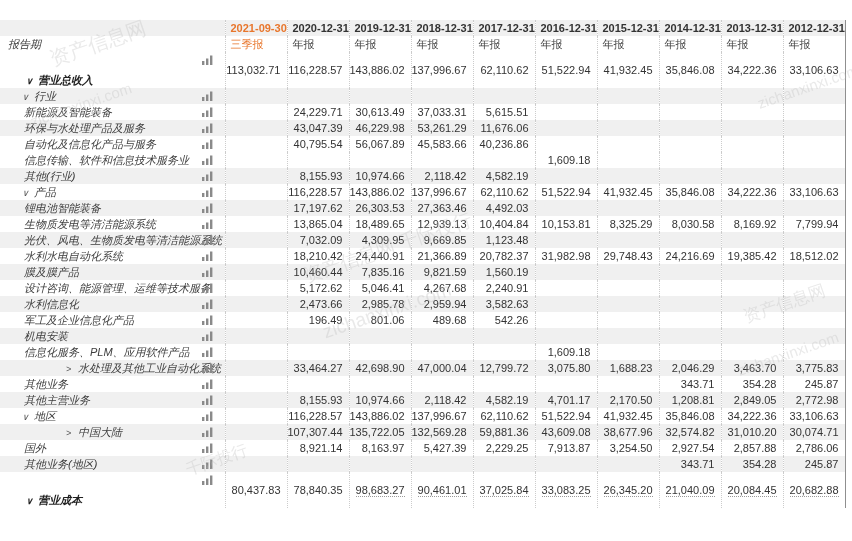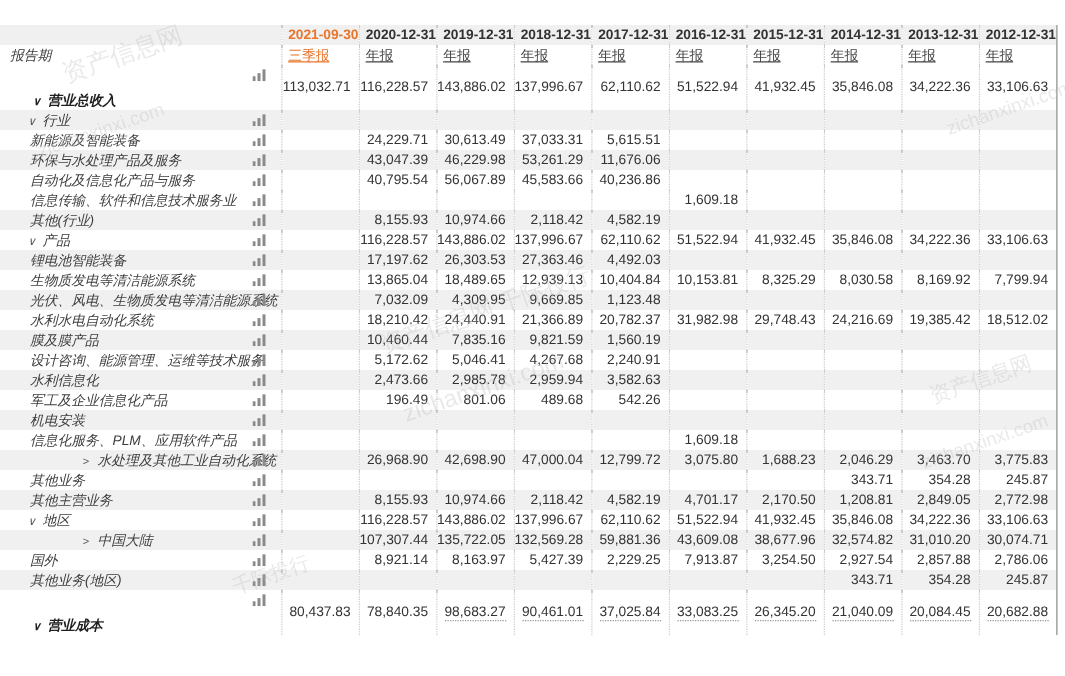--- a/index.html
+++ b/index.html
@@ -21,21 +21,21 @@
   tr.stripe { background:#f0f0f0; }
   td {
     padding:0; overflow:hidden; white-space:nowrap;
     vertical-align:middle; font-weight:normal;
   }
   
   td.hdr {
     font-weight:bold; color:#333; padding-left:5px;
     border-left:1px dotted #cccccc;
   }
-  td.sub { color:#444; padding-left:5px; border-left:1px dotted #cccccc;text-decoration:underline; }
+  td.sub { color:#444; padding-left:5px; border-left:1px dotted #cccccc; }
   .orange { color:#e8762c !important;margin-left:20px; }
 
   
   td.label-cell { position:relative; color:#3d3d3d; padding-left:8px;font-style:italic; }
   td.label-cell.lvl0 { padding-left:26px; }
   td.label-cell.lvl1 { padding-left:22px; }
   td.label-cell.lvl2 { padding-left:24px; }
   td.label-cell.lvl2c { padding-left:66px; }
   td.label-cell.bold, td.label-cell.bold .caret { font-weight:bold; color:#1f1f1f;margin-top:24px; }
 
@@ -410,21 +410,21 @@
           <td class="num"></td>
           <td class="num"></td>
         </tr>
         <tr class="stripe">
           <td class="label-cell lvl2c"><span class="caret caret-right"></span><span>水处理及其他工业自动化系统</span><span class="bar-icon"><svg viewBox="0 0 11 10" xmlns="http://www.w3.org/2000/svg">
                 <rect x="0" y="6" width="2.4" height="4" fill="#8a8a8a"></rect>
                 <rect x="4" y="3.5" width="2.4" height="6.5" fill="#8a8a8a"></rect>
                 <rect x="8" y="0.5" width="2.4" height="9.5" fill="#8a8a8a"></rect>
               </svg></span></td>
           <td class="num"></td>
-          <td class="num"><span>26,968.90</span></td>
+          <td class="num"><span>33,464.27</span></td>
           <td class="num"><span>42,698.90</span></td>
           <td class="num"><span>47,000.04</span></td>
           <td class="num"><span>12,799.72</span></td>
           <td class="num"><span>3,075.80</span></td>
           <td class="num"><span>1,688.23</span></td>
           <td class="num"><span>2,046.29</span></td>
           <td class="num"><span>3,463.70</span></td>
           <td class="num"><span>3,775.83</span></td>
         </tr>
         <tr>

